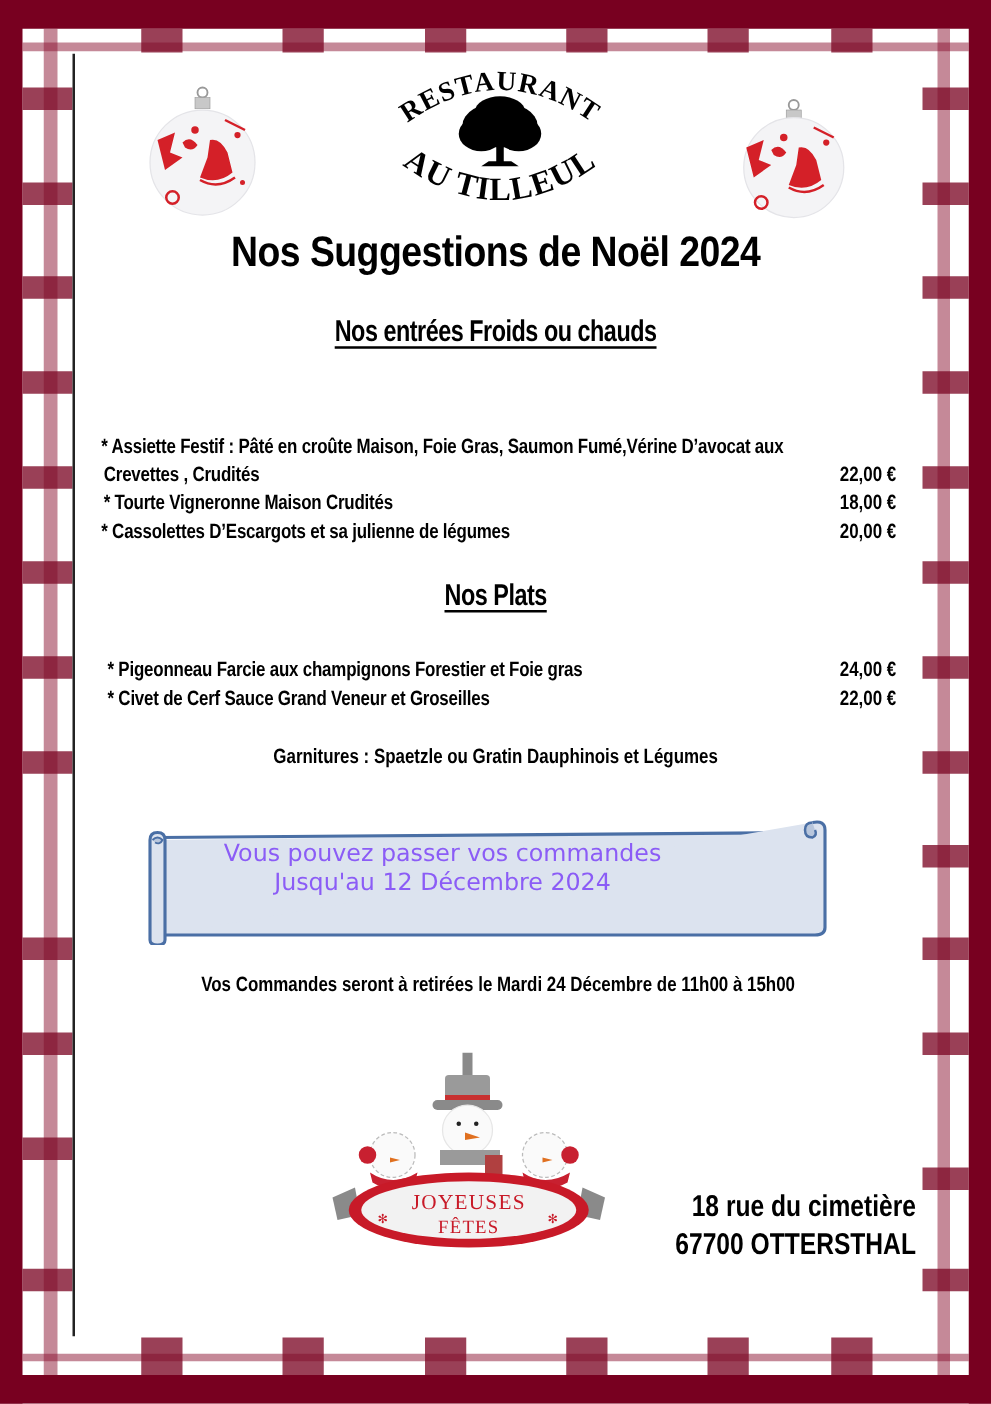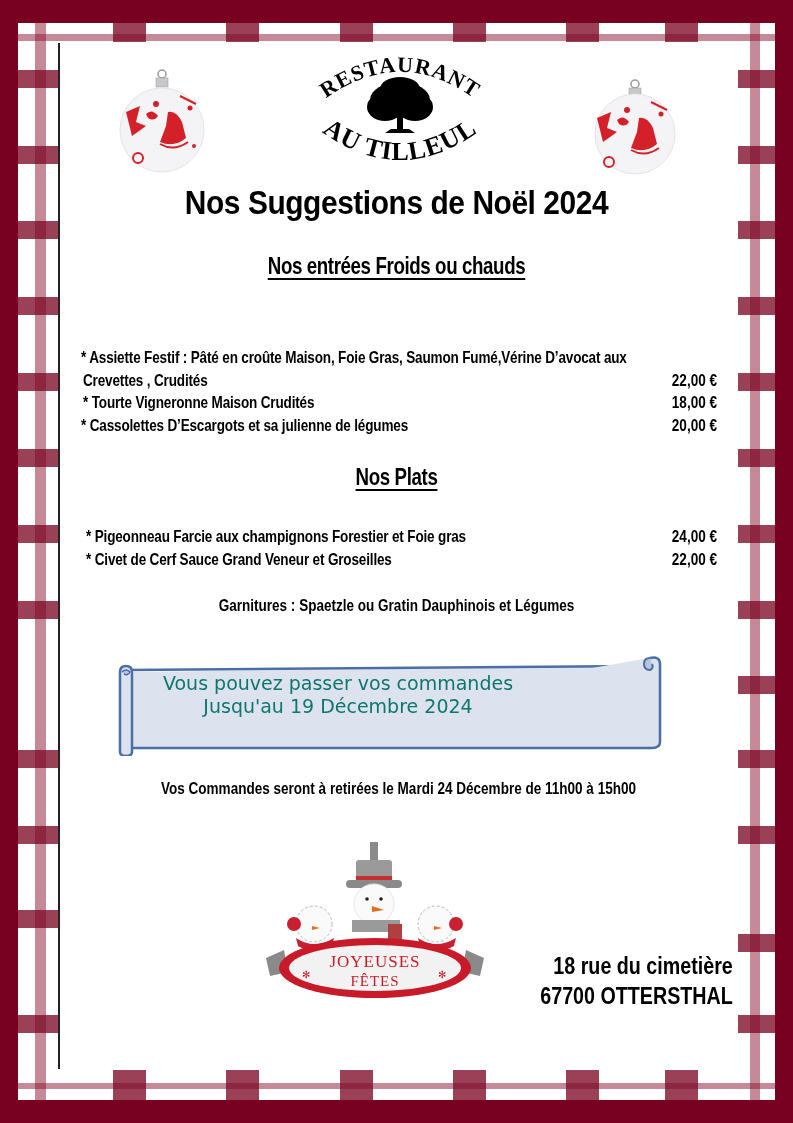--- a/index.html
+++ b/index.html
@@ -34,22 +34,22 @@
   }
   .center-line {
     left: 0; width: 793px; text-align: center; font-size: 16.5px; font-weight: bold;
     transform: scaleX(0.82); transform-origin: center top; white-space: nowrap;
   }
 
   .scroll {
     left: 116px; top: 656px; width: 548px; height: 100px;
   }
   .scroll-text {
-    position: absolute; left: 0; width: 676px; top: 672px; text-align: center;
-    font-family: "DejaVu Sans", sans-serif; font-size: 19px; line-height: 23px; color: #0f766e;
+    position: absolute; left: 16px; width: 676px; top: 672px; text-align: center;
+    font-family: "DejaVu Sans", sans-serif; font-size: 19px; line-height: 23px; color: #8b5cf6;
   }
 
   .address {
     right: 60px; text-align: right; font-size: 24px; font-weight: bold;
     transform: scaleX(0.82); transform-origin: right top; white-space: nowrap; line-height: 30px;
   }
 
   .logo { left: 305px; top: 45px; width: 190px; height: 140px; }
   .ornament { width: 92px; height: 110px; }
   .snowman { left: 262px; top: 842px; width: 226px; height: 160px; }
@@ -197,21 +197,21 @@
 <svg class="abs scroll" viewBox="0 0 548 100">
   <path d="M6 16 L540 10 L540 90 L14 92 Z" fill="#dce3ef"></path>
   <path d="M12 14 L534 10" stroke="#4a6fa5" stroke-width="2.5" fill="none"></path>
   <path d="M534 2 Q544 0 544 8 L544 86 Q544 92 536 92 L14 92" stroke="#4a6fa5" stroke-width="2.5" fill="#dce3ef"></path>
   <path d="M534 2 Q528 2 528 8 Q528 14 534 14 Q538 12 536 8" stroke="#4a6fa5" stroke-width="2" fill="#b8c6dc"></path>
   <path d="M4 16 Q4 10 10 10 Q16 10 16 16 L16 96 Q16 100 10 100 Q4 100 4 96 Z" stroke="#4a6fa5" stroke-width="2.5" fill="#dce3ef"></path>
   <path d="M6 16 Q10 12 14 16 Q12 20 8 18" stroke="#4a6fa5" stroke-width="1.5" fill="#b8c6dc"></path>
 </svg>
 <div class="scroll-text">
   <div>Vous pouvez passer vos commandes</div>
-  <div>Jusqu'au 19 Décembre 2024</div>
+  <div>Jusqu'au 12 Décembre 2024</div>
 </div>
 
 <div class="abs center-line" style="top:779px;left:2px;">Vos Commandes seront à retirées le Mardi 24 Décembre de 11h00 à 15h00</div>
 
 <svg class="abs snowman" viewBox="0 0 226 160">
 
   <rect x="108" y="0" width="8" height="22" fill="#8a8a8a"></rect>
   <rect x="94" y="18" width="36" height="22" rx="3" fill="#9a9a9a"></rect>
   <rect x="84" y="38" width="56" height="8" rx="4" fill="#8a8a8a"></rect>
   <rect x="94" y="34" width="36" height="4" fill="#c83030"></rect>

